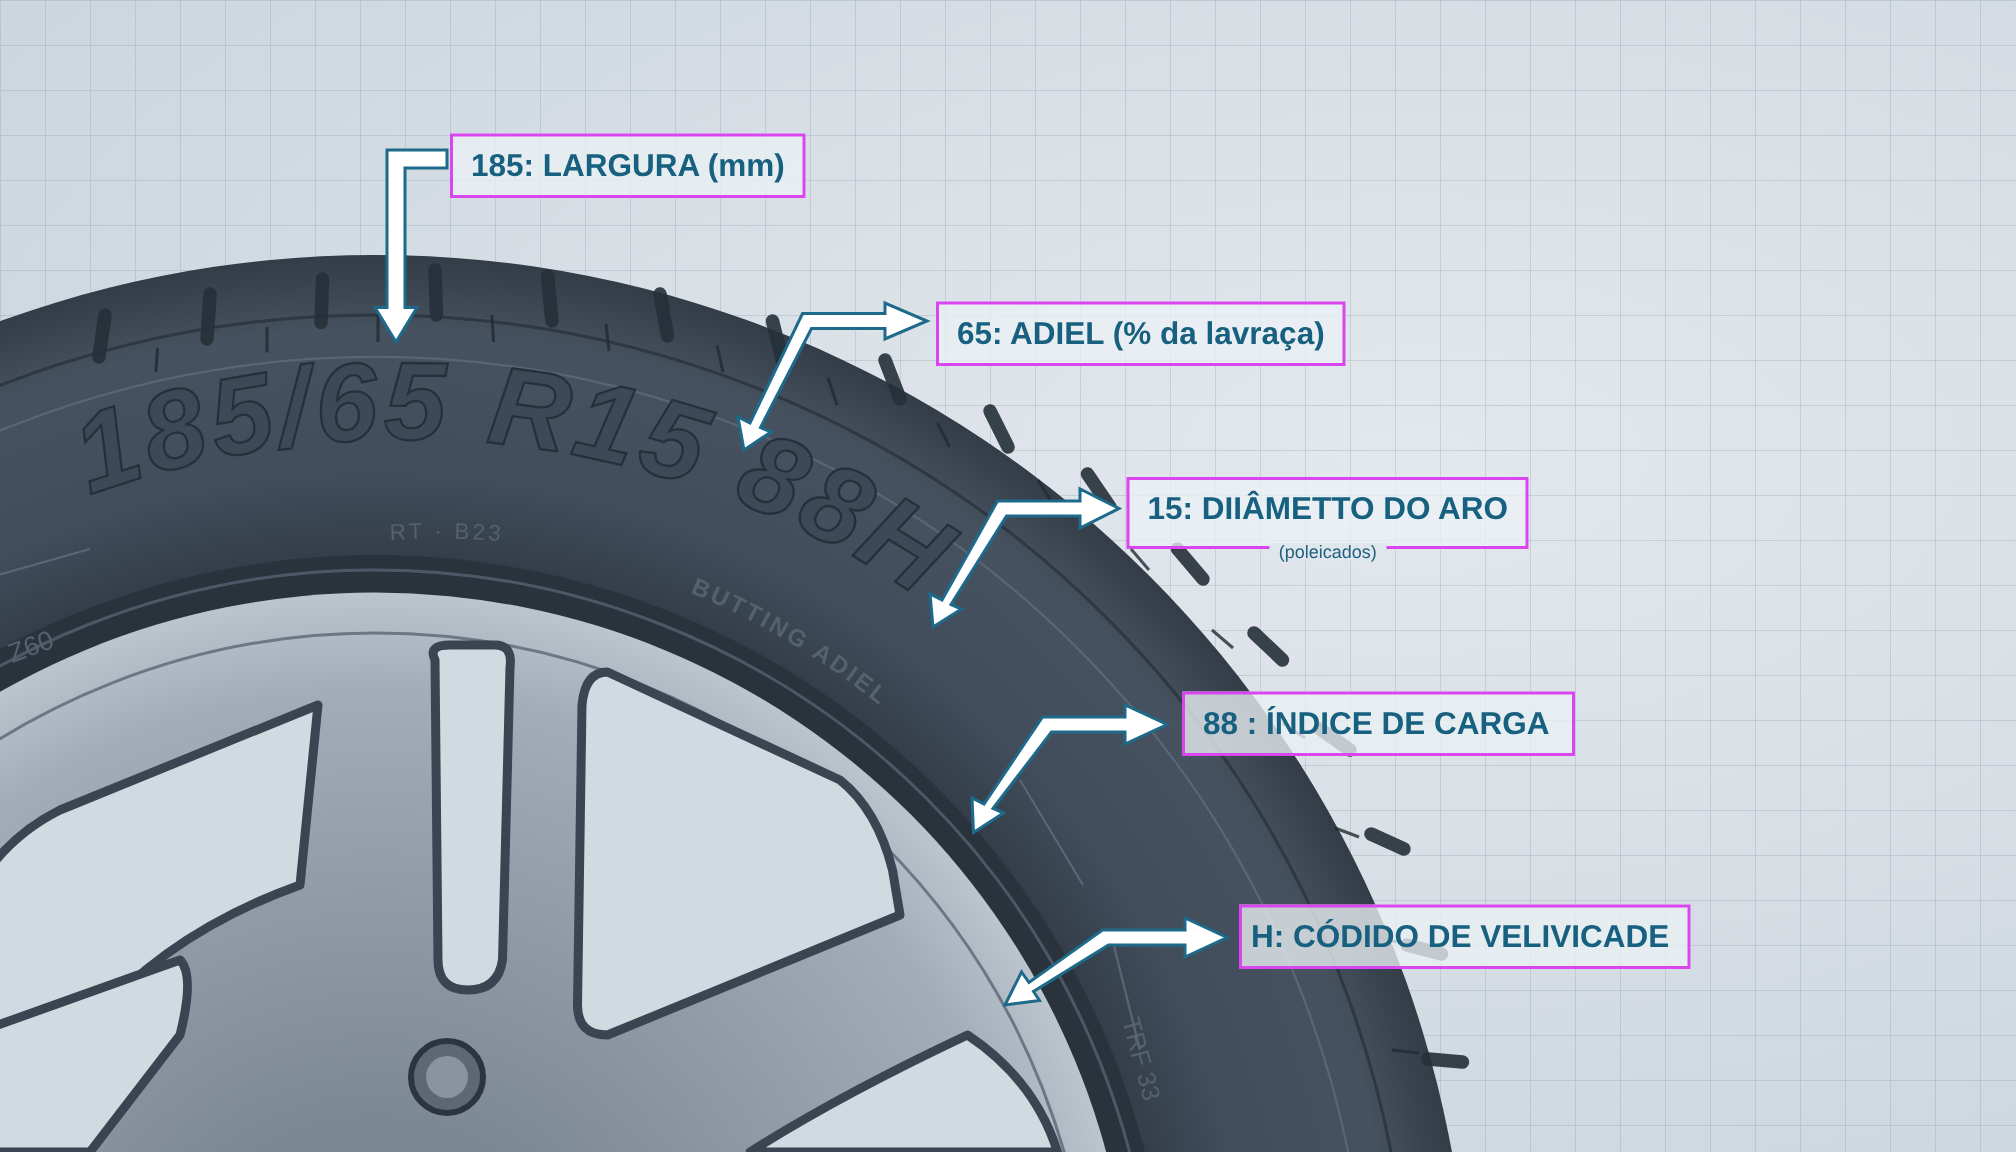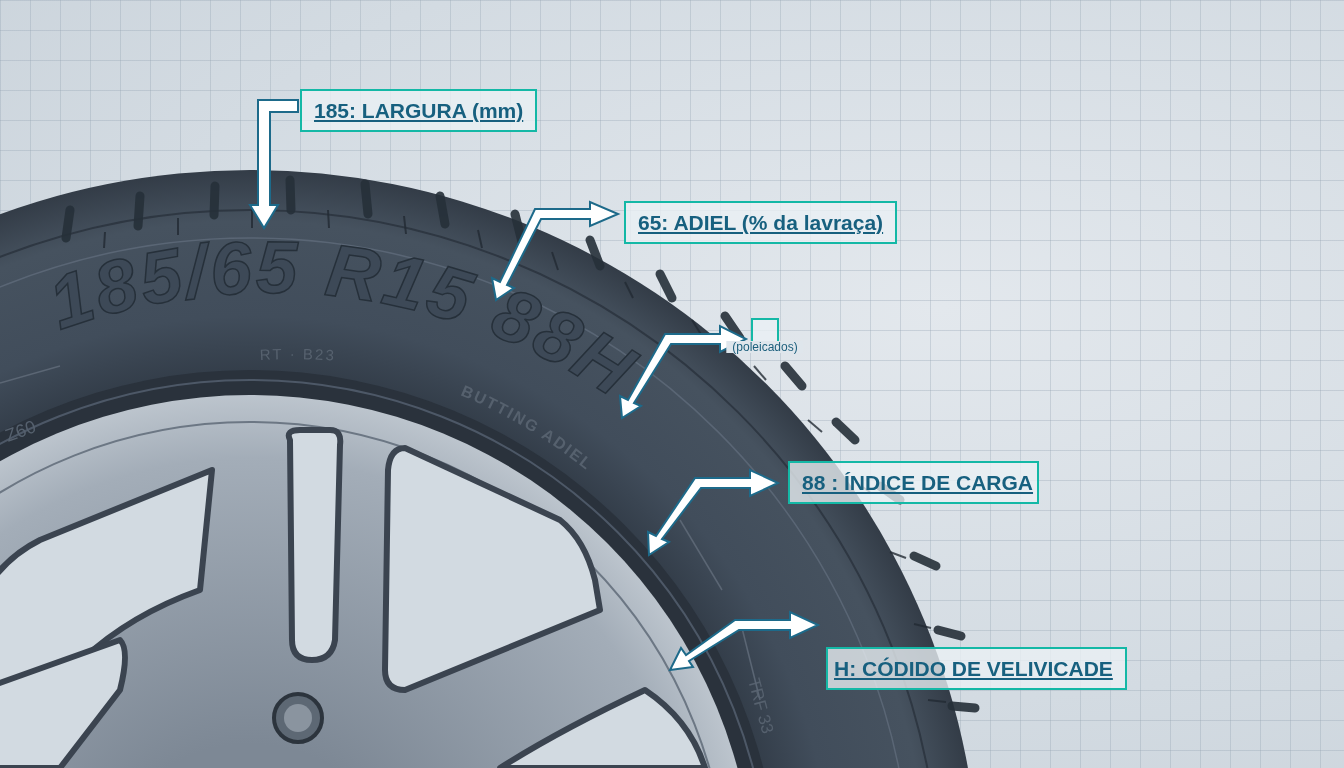--- a/index.html
+++ b/index.html
@@ -11,30 +11,29 @@
   .bg {
     position:absolute; inset:0;
     background:
       linear-gradient(rgba(150,165,180,0.35) 1px, transparent 1px) 0 0/30px 30px,
       linear-gradient(90deg, rgba(150,165,180,0.35) 1px, transparent 1px) 0 0/30px 30px,
       radial-gradient(ellipse at 70% 40%, #e3e8ed 0%, #d3dbe2 60%, #c9d2da 100%);
   }
   svg.scene { position:absolute; left:0; top:0; }
   .label {
     position:absolute;
-    border:2px solid #14b8a6;
+    border:2px solid #d946ef;
     background:rgba(235,241,245,0.78);
     color:#17607f;
     font-weight:bold;
     font-size:21px;
     line-height:1;
     padding:9px 12px;
     white-space:nowrap;
     box-sizing:border-box;
-    text-decoration:underline;
   }
   .label .sub {
     position:absolute; left:50%; transform:translateX(-50%);
     bottom:-10px; font-size:12px; font-weight:normal;
     background:#dfe6ec; padding:0 6px; color:#1d5f7c;
   }
 </style>
 </head>
 <body>
 
@@ -154,20 +153,21 @@
   </g>
 </svg>
 
 <div class="label" style="left:300px; top:89px;">
   <span>185: LARGURA (mm)</span>
 </div>
 <div class="label" style="left:624px; top:201px;">
   <span>65: ADIEL (% da lavraça)</span>
 </div>
 <div class="label" style="left:751px; top:318px; padding-bottom:14px;">
+  <span>15: DIIÂMETTO DO ARO</span>
   <span class="sub">(poleicados)</span>
 </div>
-<div class="label" style="left:788px; top:461px; padding-right:4px;">
+<div class="label" style="left:788px; top:461px; padding-right:15px;">
   <span>88 : ÍNDICE DE CARGA</span>
 </div>
-<div class="label" style="left:826px; top:603px; padding-left:6px;margin-top:44px;">
+<div class="label" style="left:826px; top:603px; padding-left:6px;">
   <span>H: CÓDIDO DE VELIVICADE</span>
 </div>
 
 </body></html>

